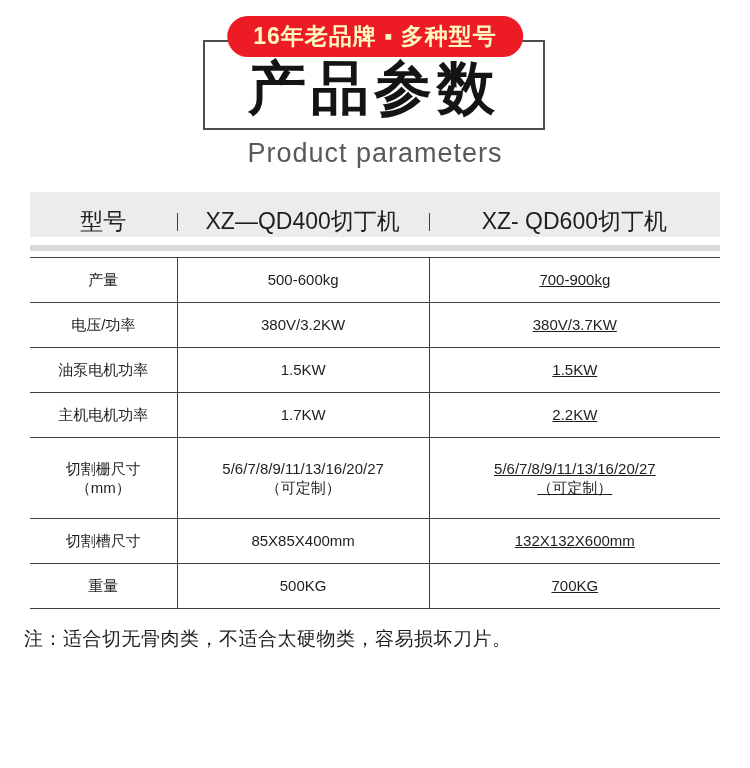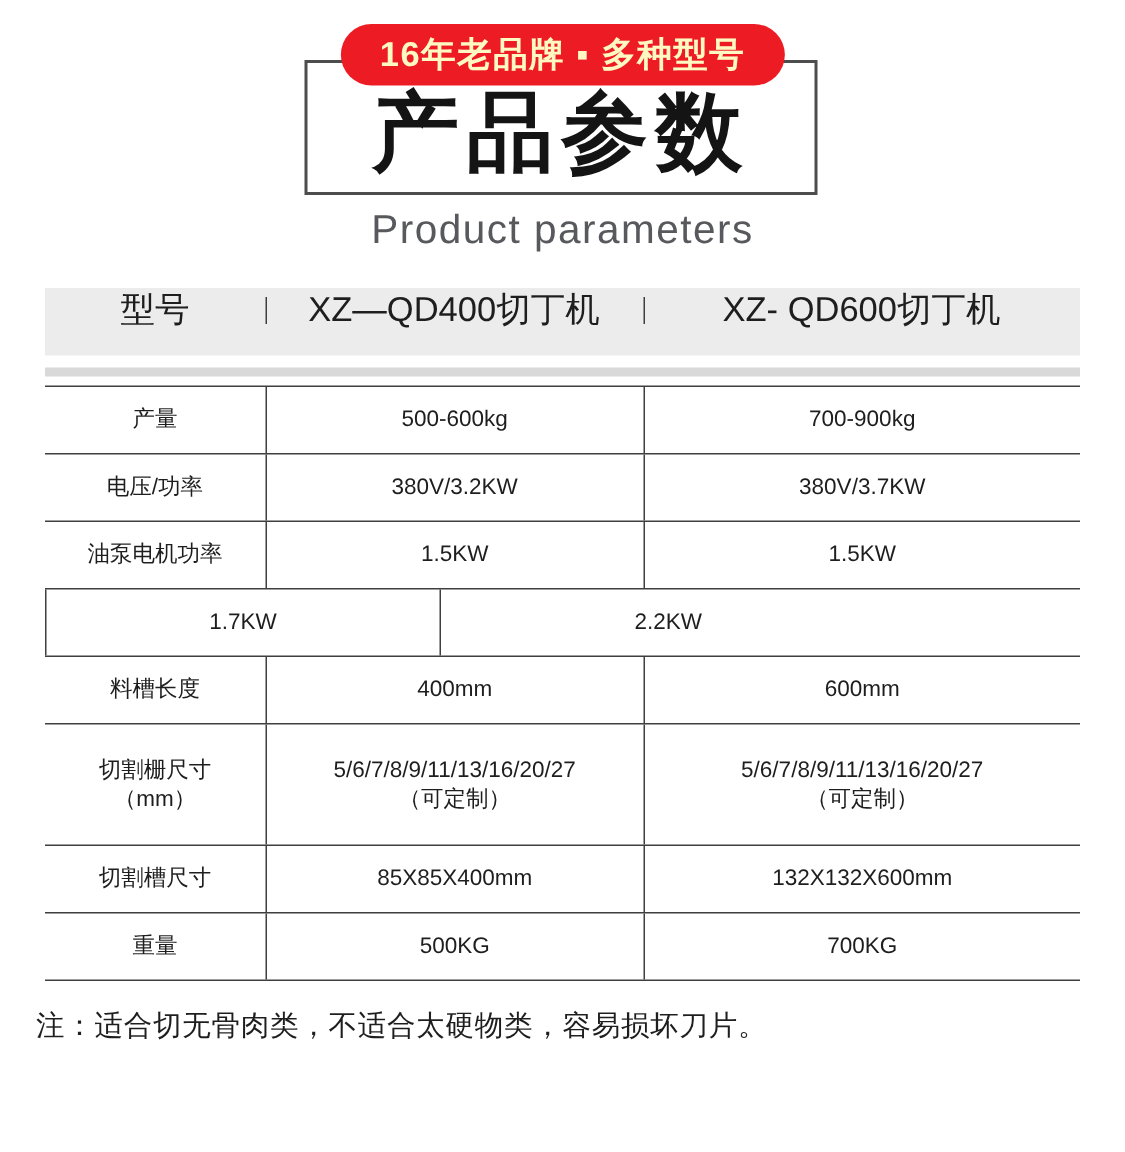--- a/index.html
+++ b/index.html
@@ -35,21 +35,21 @@
   .subtitle {
     position: absolute; top: 138px; left: 0; width: 100%;
     text-align: center; font-size: 27px; color: var(--subtitle-gray);
     letter-spacing: 1px;
   }
 
   
   .spec-table { margin: 0 30px; width: 690px; }
   .thead {
     display: flex; height: 45px; background: var(--header-bg);
-    align-items: flex-start;
+    align-items: flex-end;
   }
   .thead .tcell {
     display: flex; align-items: center; justify-content: center;
     font-size: 23px; color: #1e1e1e; position: relative;
   }
   .thead .tcell.c-mid::before, .thead .tcell.c-right::before {
     content: ""; position: absolute; left: 0; top: 6px; bottom: 6px;
     width: 1px; background: var(--line);
   }
   .shadow-strip { height: 6px; background: var(--shadow); margin-top: 8px; }
@@ -61,21 +61,21 @@
   .trow.tall { height: 81px; }
   .tcell {
     display: flex; align-items: center; justify-content: center;
     text-align: center; white-space: pre-line;
     font-size: 15px; line-height: 1.3; color: #1e1e1e;
   }
   .c-label { width: 153px; }
   .c-mid   { width: 263px; }
   .c-right { width: 304px; }
   .tbody .c-mid   { border-left: 1px solid var(--line); }
-  .tbody .c-right { border-left: 1px solid var(--line); }
+  .tbody .c-right { border-left: 1px solid var(--line); text-decoration: underline; }
 
   
   .note {
     margin: 17px 30px 0 24px;
     font-size: 19px; color: #1e1e1e; letter-spacing: 0.5px;
   }
 </style>
 </head>
 <body>
 
@@ -104,27 +104,23 @@
         <div class="tcell c-label">电压/功率</div>
         <div class="tcell c-mid">380V/3.2KW</div>
         <div class="tcell c-right">380V/3.7KW</div>
       </div>
       <div class="trow">
         <div class="tcell c-label">油泵电机功率</div>
         <div class="tcell c-mid">1.5KW</div>
         <div class="tcell c-right">1.5KW</div>
       </div>
       <div class="trow">
+        <div class="tcell c-label">主机电机功率</div>
         <div class="tcell c-mid">1.7KW</div>
         <div class="tcell c-right">2.2KW</div>
-      </div>
-      <div class="trow">
-        <div class="tcell c-label">料槽长度</div>
-        <div class="tcell c-mid">400mm</div>
-        <div class="tcell c-right">600mm</div>
       </div>
       <div class="trow tall">
         <div class="tcell c-label">切割栅尺寸
 （mm）</div>
         <div class="tcell c-mid">5/6/7/8/9/11/13/16/20/27
 （可定制）</div>
         <div class="tcell c-right">5/6/7/8/9/11/13/16/20/27
 （可定制）</div>
       </div>
       <div class="trow">

